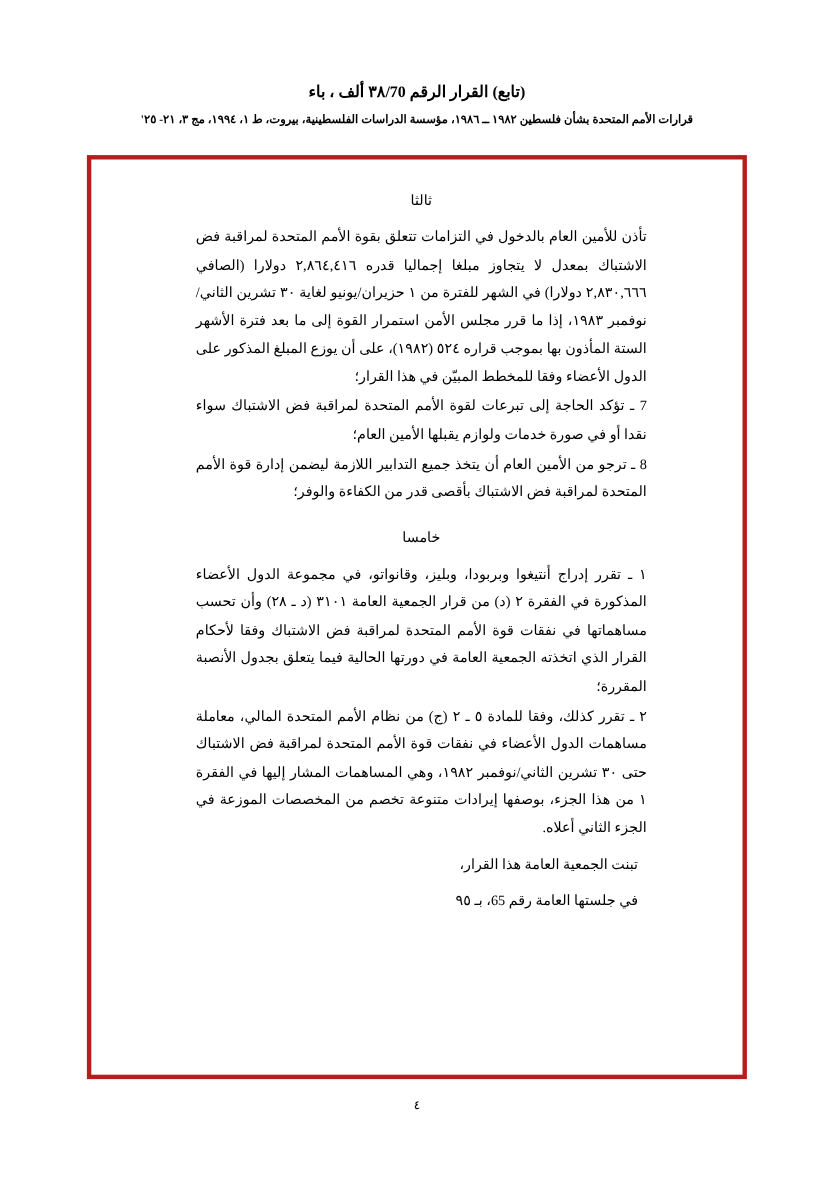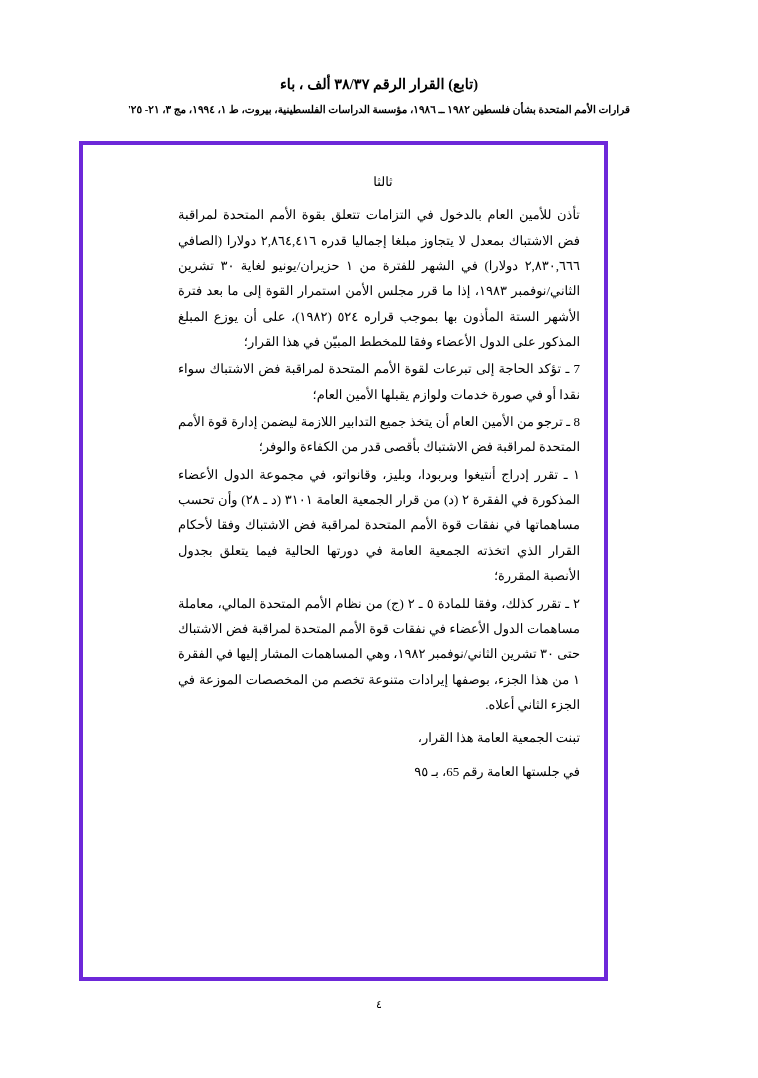--- a/index.html
+++ b/index.html
@@ -35,23 +35,23 @@
     font-size: 10.5px;
     font-weight: bold;
     color: #000000;
     direction: rtl;
     line-height: 1.4;
   }
   .frame {
     position: absolute;
     top: 141px;
     left: 79px;
-    width: 529px;
+    width: 600px;
     height: 840px;
-    border: 4px solid #6d28d9;
+    border: 4px solid #b91c1c;
     box-sizing: border-box;
     background: #ffffff;
   }
   .content {
     position: absolute;
     top: 24px;
     left: 95px;
     width: 410px;
     direction: rtl;
     text-align: justify;
@@ -63,21 +63,21 @@
   .section-heading {
     text-align: center;
     text-align-last: center;
     font-size: 13px;
     font-weight: normal;
     margin-top: 16px;
     margin-bottom: 8px;
   }
   .section-heading.first { margin-top: 0; }
   p.para {
-    margin: 0 8px 2px 0;
+    margin: 0 0 2px 0;
     text-indent: 0;
   }
   .closing {
     margin-top: 2px;
     text-align: right;
     text-align-last: right;
   }
   .closing p { margin: 8px; }
   .page-number {
     position: absolute;
@@ -89,33 +89,34 @@
     color: #000000;
     font-family: "Liberation Serif", "DejaVu Serif", serif;
   }
 </style>
 </head>
 <body>
 
 <div class="page">
 
   <div class="header-block">
-    <div class="doc-title">(تابع) القرار الرقم ٣٨/٣٧ ألف ، باء</div>
+    <div class="doc-title">(تابع) القرار الرقم ٣٨/70 ألف ، باء</div>
     <div class="doc-subtitle">قرارات الأمم المتحدة بشأن فلسطين ١٩٨٢ ــ ١٩٨٦، مؤسسة الدراسات الفلسطينية، بيروت، ط ١، ١٩٩٤، مج ٣، ٢١- ٢٥'</div>
   </div>
 
   <div class="frame">
     <div class="content">
 
       <div class="section-heading first">ثالثا</div>
       <p class="para">تأذن للأمين العام بالدخول في التزامات تتعلق بقوة الأمم المتحدة لمراقبة فض الاشتباك بمعدل لا يتجاوز مبلغا إجماليا قدره ٢,٨٦٤,٤١٦ دولارا (الصافي ٢,٨٣٠,٦٦٦ دولارا) في الشهر للفترة من ١ حزيران/يونيو لغاية ٣٠ تشرين الثاني/نوفمبر ١٩٨٣، إذا ما قرر مجلس الأمن استمرار القوة إلى ما بعد فترة الأشهر الستة المأذون بها بموجب قراره ٥٢٤ (١٩٨٢)، على أن يوزع المبلغ المذكور على الدول الأعضاء وفقا للمخطط المبيّن في هذا القرار؛</p>
 
       <p class="para">7 ـ تؤكد الحاجة إلى تبرعات لقوة الأمم المتحدة لمراقبة فض الاشتباك سواء نقدا أو في صورة خدمات ولوازم يقبلها الأمين العام؛</p>
       <p class="para">8 ـ ترجو من الأمين العام أن يتخذ جميع التدابير اللازمة ليضمن إدارة قوة الأمم المتحدة لمراقبة فض الاشتباك بأقصى قدر من الكفاءة والوفر؛</p>
 
+      <div class="section-heading">خامسا</div>
       <p class="para">١ ـ تقرر إدراج أنتيغوا وبربودا، وبليز، وقانواتو، في مجموعة الدول الأعضاء المذكورة في الفقرة ٢ (د) من قرار الجمعية العامة ٣١٠١ (د ـ ٢٨) وأن تحسب مساهماتها في نفقات قوة الأمم المتحدة لمراقبة فض الاشتباك وفقا لأحكام القرار الذي اتخذته الجمعية العامة في دورتها الحالية فيما يتعلق بجدول الأنصبة المقررة؛</p>
       <p class="para">٢ ـ تقرر كذلك، وفقا للمادة ٥ ـ ٢ (ج) من نظام الأمم المتحدة المالي، معاملة مساهمات الدول الأعضاء في نفقات قوة الأمم المتحدة لمراقبة فض الاشتباك حتى ٣٠ تشرين الثاني/نوفمبر ١٩٨٢، وهي المساهمات المشار إليها في الفقرة ١ من هذا الجزء، بوصفها إيرادات متنوعة تخصم من المخصصات الموزعة في الجزء الثاني أعلاه.</p>
 
       <div class="closing">
         <p>تبنت الجمعية العامة هذا القرار،</p>
         <p>في جلستها العامة رقم 65، بـ ٩٥</p>
       </div>
 
     </div>
   </div>

